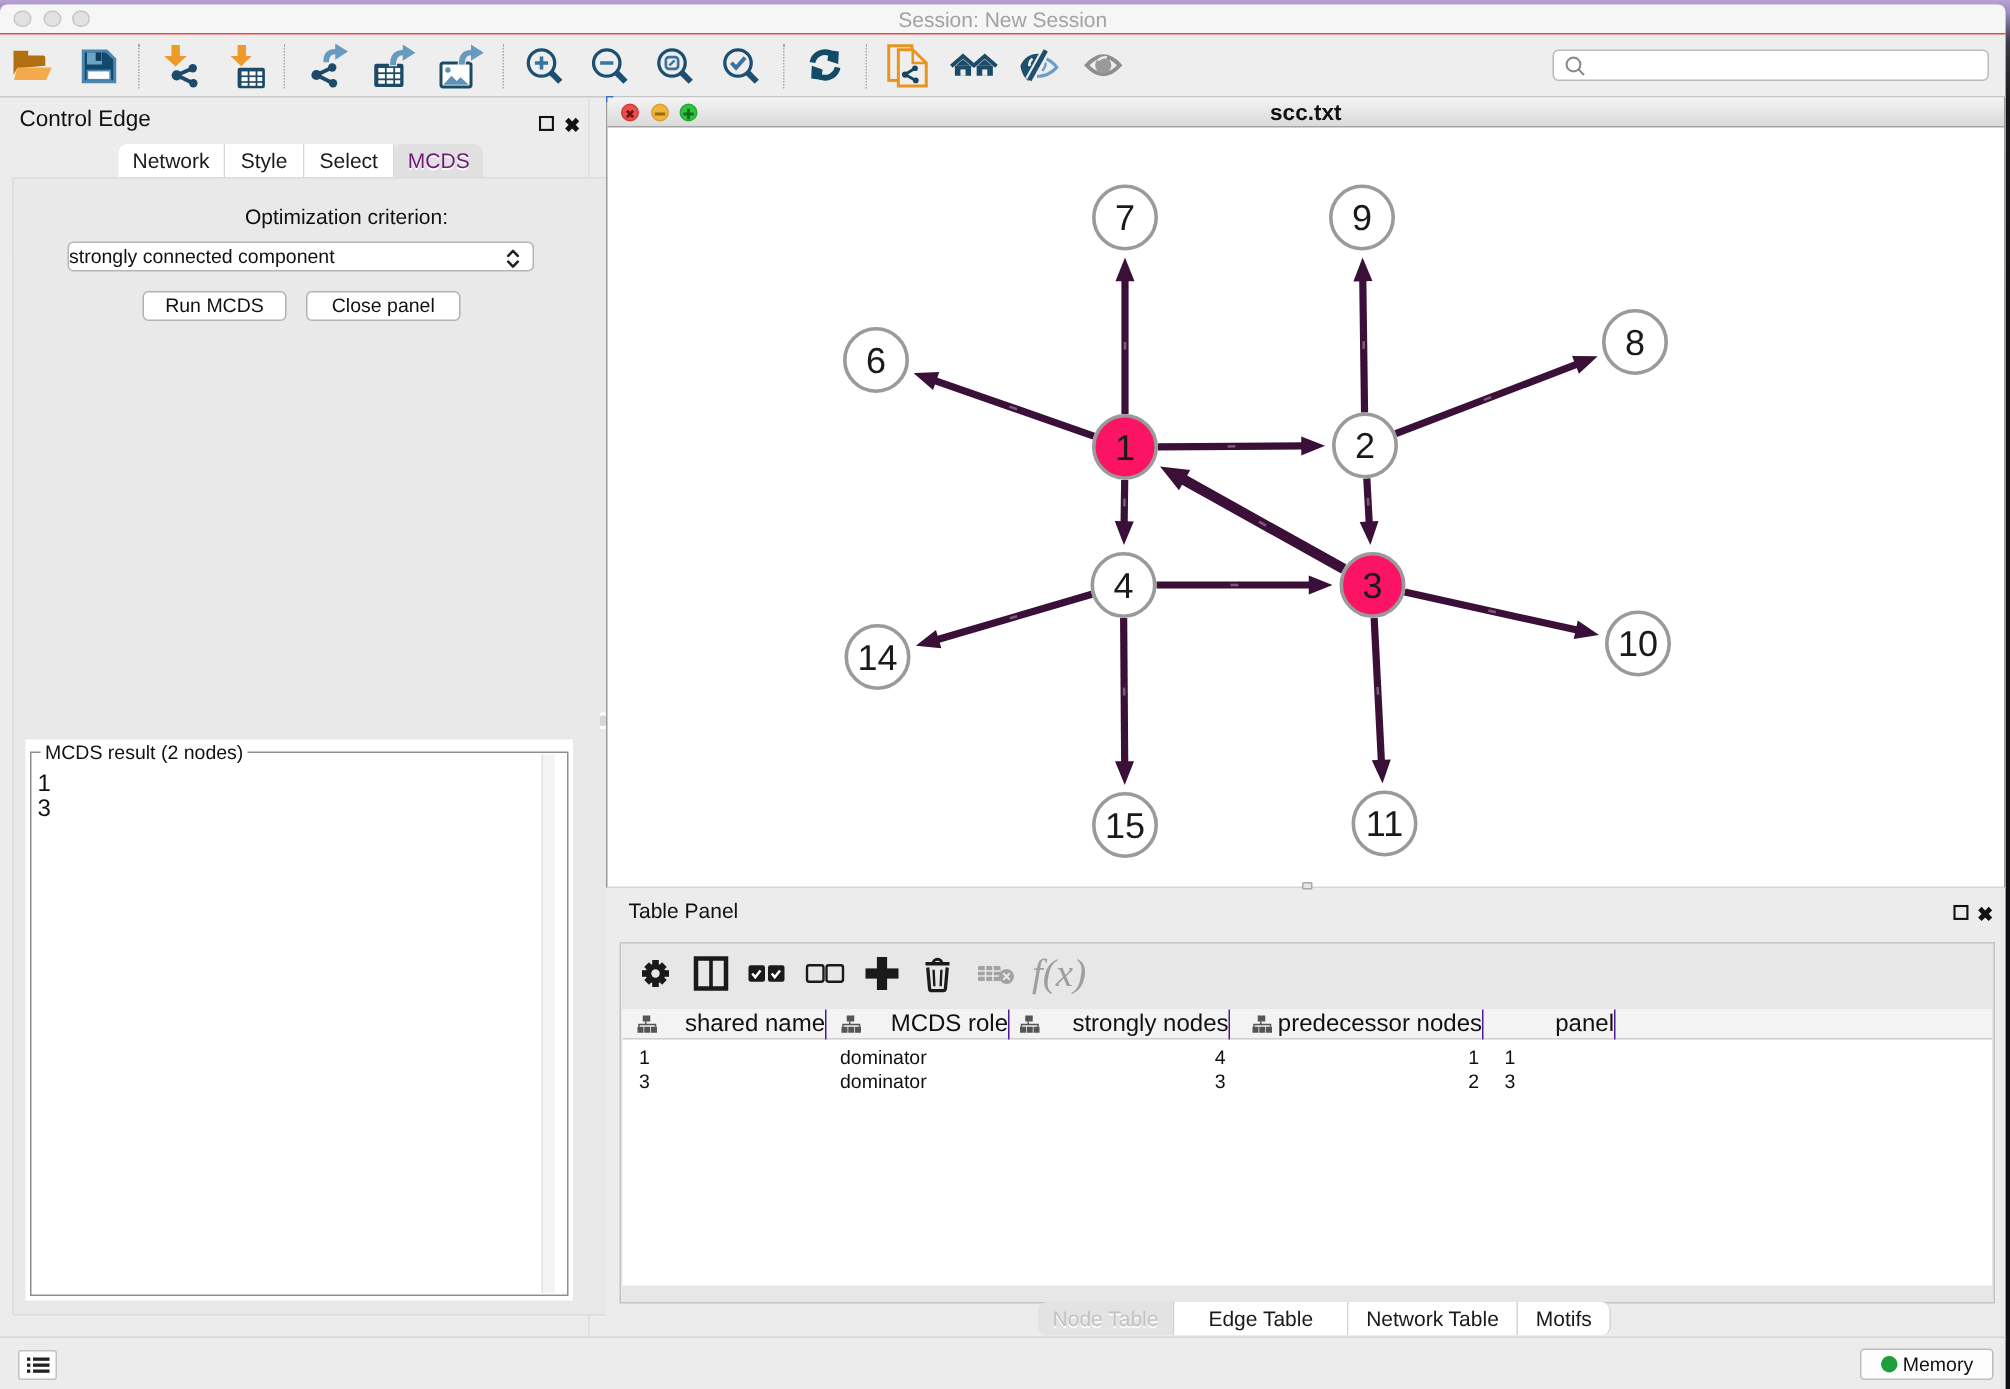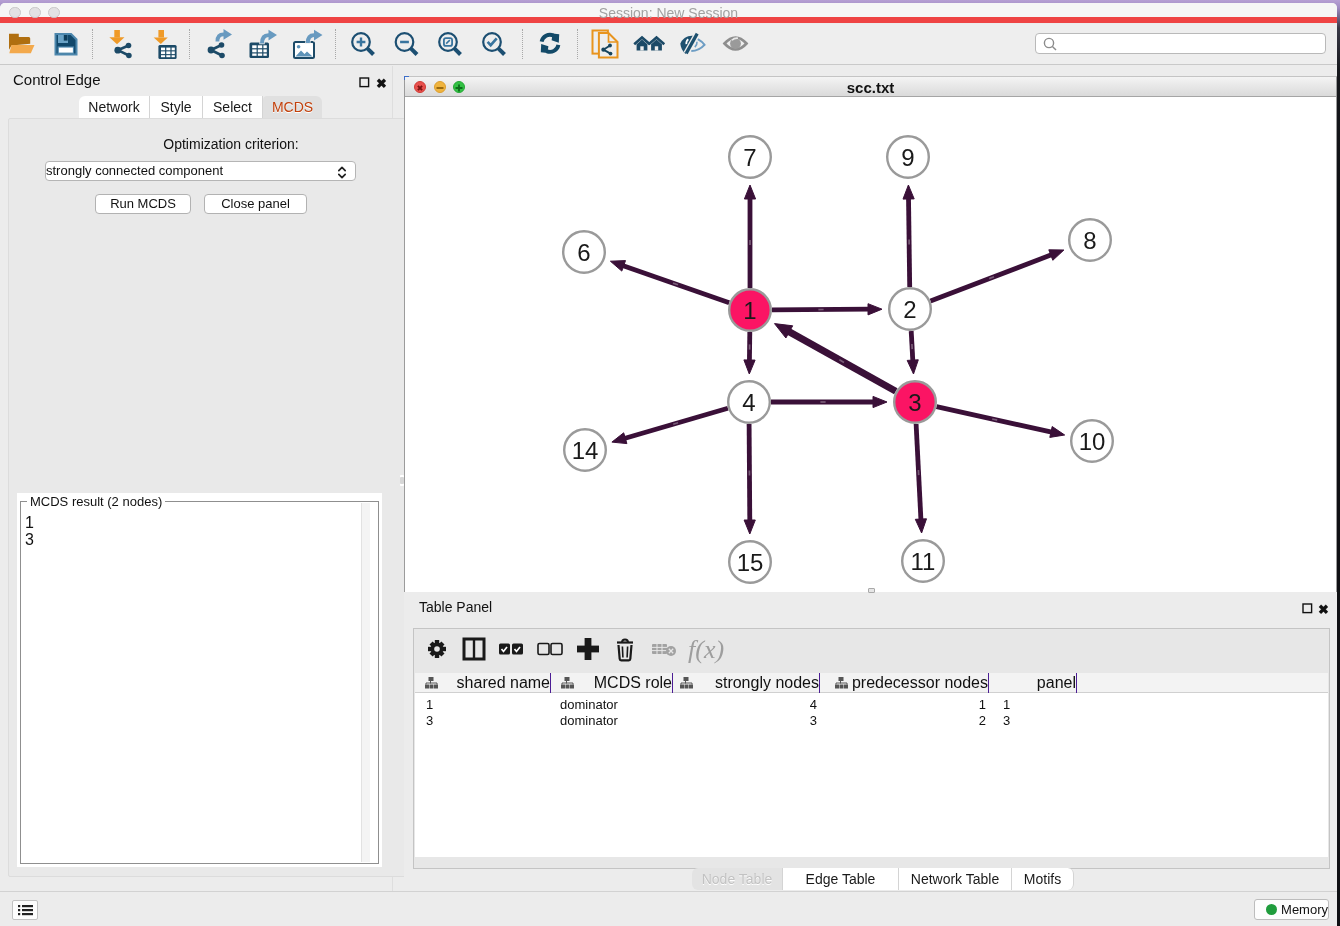--- a/index.html
+++ b/index.html
@@ -1,62 +1,62 @@
 <!DOCTYPE html>
 <html><head><meta charset="utf-8">
 <style>
 *{margin:0;padding:0;box-sizing:border-box}
 html,body{width:1340px;height:926px;overflow:hidden;font-family:"Liberation Sans",sans-serif;background:#14161c}
 #wall{position:absolute;left:0;top:0;width:1340px;height:926px;background:linear-gradient(180deg,#b7a0d4 0,#9f8ac2 8px,#3a3947 28px,#17181d 70px,#0f1013 200px)}
 #app{position:absolute;left:0;top:3px;width:1337px;height:923px;background:#ececec;border-radius:5px 5px 0 0;overflow:hidden}
 
-#titlebar{position:absolute;left:0;top:0;width:100%;height:20px;background:#f6f6f6;border-bottom:6px solid #ef4444}
+#titlebar{position:absolute;left:0;top:0;width:100%;height:20px;background:#f6f6f6;border-bottom:1px solid #ef4444}
 .tl{position:absolute;top:3.5px;width:11.5px;height:11.5px;border-radius:50%;background:#e3e1e3;border:1px solid #c9c7c9}
 #tb-title{position:absolute;top:2px;left:0;width:100%;text-align:center;font-size:14px;color:#a2a2a2}
 
 #toolbar{position:absolute;left:0;top:21px;width:100%;height:41px;background:#eeeeee;border-bottom:1px solid #c9c9c9}
 .sep{position:absolute;top:5px;height:30px;width:0;border-left:1px dotted #a8a8a8}
 #search{position:absolute;right:11px;top:9px;width:291px;height:21px;background:#fff;border:1px solid #b9b9b9;border-radius:4px}
 
 #cpanel{position:absolute;left:0;top:63px;width:393px;height:825px;background:#ececec;border-right:1px solid #dedede}
 #cp-title{position:absolute;left:13px;top:5px;font-size:15px;color:#111}
 .wbtn{position:absolute;top:10px;font-weight:bold;color:#111;font-size:12px}
 .tabs{position:absolute;height:22px;display:flex}
 .tab{height:22px;font-size:14px;color:#1a1a1a;background:#fff;display:flex;align-items:center;justify-content:center;border-right:1px solid #d4d4d4}
 .tab.first{border-radius:6px 0 0 0}
-.tab.sel{background:#e0e0e0;color:#c2410c;text-shadow:0 1px 0 #fff;border-right:none;border-radius:4px 6px 0 0}
+.tab.sel{background:#e0e0e0;color:#701a75;text-shadow:0 1px 0 #fff;border-right:none;border-radius:4px 6px 0 0}
 #cp-content{position:absolute;left:8px;top:52px;width:446px;height:759px;background:#e9e9e9;border:1px solid #dcdcdc;border-radius:2px}
 #opt-label{position:absolute;left:0;top:17px;width:100%;text-align:center;font-size:14px;color:#111}
 #combo{position:absolute;left:36px;top:42px;width:311px;height:20px;background:#fff;border:1px solid #b5b5b5;border-radius:4px;font-size:13px;color:#111;line-height:18px;}
 #combo svg{position:absolute;right:6px;top:3px}
 .btn{position:absolute;height:20px;background:#fff;border:1px solid #b2b2b2;border-radius:4px;font-size:13px;color:#111;text-align:center;line-height:18px}
 #mcds-box{position:absolute;left:8px;top:374px;width:365px;height:374px;background:#fff}
 #mcds-inner{position:absolute;left:3px;top:8px;right:3px;bottom:3px;border:1px solid #8f8f8f}
 #mcds-title{position:absolute;left:6px;top:-8px;background:#fff;padding:0 3px;font-size:13px;color:#111}
 #mcds-text{position:absolute;left:4px;top:12px;font-size:16px;color:#111;line-height:17px}
 #mcds-sb{position:absolute;right:8px;top:1px;width:9px;bottom:1px;background:#f4f4f4;border-left:1px solid #e2e2e2}
 
-#netwin{position:absolute;left:404px;top:73px;width:933px;height:528px;background:#fff;border:1px solid #9b9b9b;border-top-color:#c4c4c4;border-bottom-color:#d6d6d6}
+#netwin{position:absolute;left:404px;top:61px;width:933px;height:528px;background:#fff;border:1px solid #9b9b9b;border-top-color:#c4c4c4;border-bottom-color:#d6d6d6}
 #net-tbar{position:absolute;left:0;top:0;width:100%;height:20px;background:linear-gradient(180deg,#f4f4f4,#dadada);border-bottom:1px solid #a5a5a5}
 #net-title{position:absolute;left:0;top:2px;width:100%;text-align:center;font-size:15px;font-weight:bold;color:#111}
 .mac{position:absolute;top:4px;width:12px;height:12px;border-radius:50%}
 #graph{position:absolute;left:0;top:21px}
 
 #tpanel{position:absolute;left:404px;top:589px;width:933px;height:299px;background:#ececec}
 #tp-title{position:absolute;left:15px;top:7px;font-size:14px;color:#111}
 #tp-inner{position:absolute;left:9px;top:36px;width:917px;height:241px;background:#e7e7e7;border:1px solid #c4c4c4}
 #ttable{position:absolute;left:1px;top:44px;right:1px;height:184px;background:#fff}
 #thead{position:absolute;left:0;top:0;width:100%;height:20px;background:#f3f3f3;border-bottom:1px solid #d0d0d0}
 .hcell{position:absolute;top:0;height:20px;border-right:1px solid #4c1d95;font-size:16px;color:#111;text-align:right;line-height:20px}
 .trow{position:absolute;font-size:13px;color:#111;height:16px;line-height:16px}
 .tabs2{position:absolute;display:flex;height:20px}
 
 #statusbar{position:absolute;left:0;top:888px;width:100%;height:38px;background:#ececec;border-top:1px solid #d2d2d2}
 #listbtn{position:absolute;left:12px;top:8px;width:26px;height:20px;background:#fdfdfd;border:1px solid #c2c2c2;border-radius:2px}
-#membtn{position:absolute;right:8px;top:7px;width:75px;height:21px;background:#fdfdfd;border:1px solid #bdbdbd;border-radius:3px;font-size:13px;color:#111;text-align:right;line-height:19px}
+#membtn{position:absolute;right:8px;top:7px;width:89px;height:21px;background:#fdfdfd;border:1px solid #bdbdbd;border-radius:3px;font-size:13px;color:#111;text-align:center;line-height:19px}
 </style></head>
 <body>
 <div id="wall"></div>
 <div id="app">
   <div id="titlebar">
     <div class="tl" style="left:9px"></div>
     <div class="tl" style="left:29px"></div>
     <div class="tl" style="left:48px"></div>
     <div id="tb-title">Session: New Session</div>
   </div>

